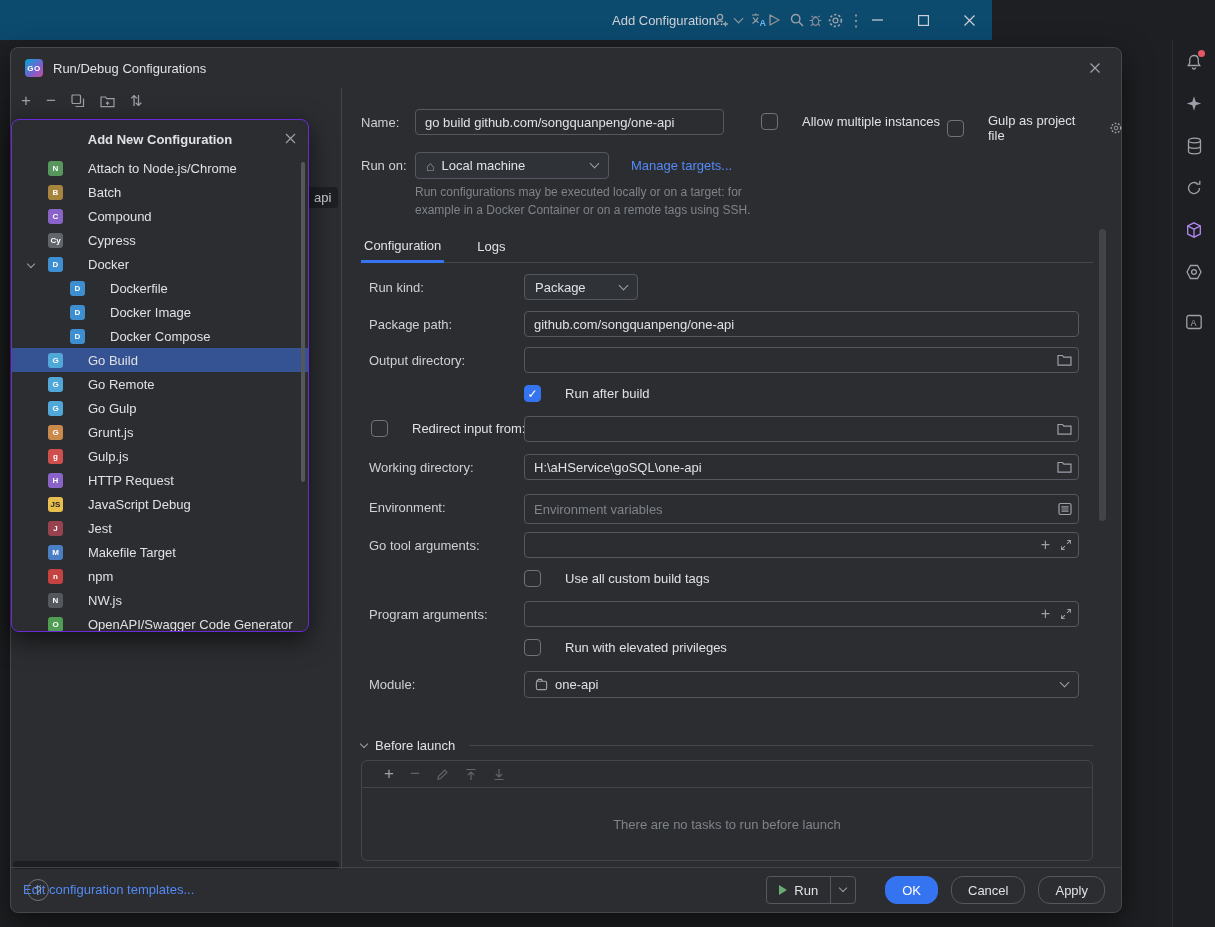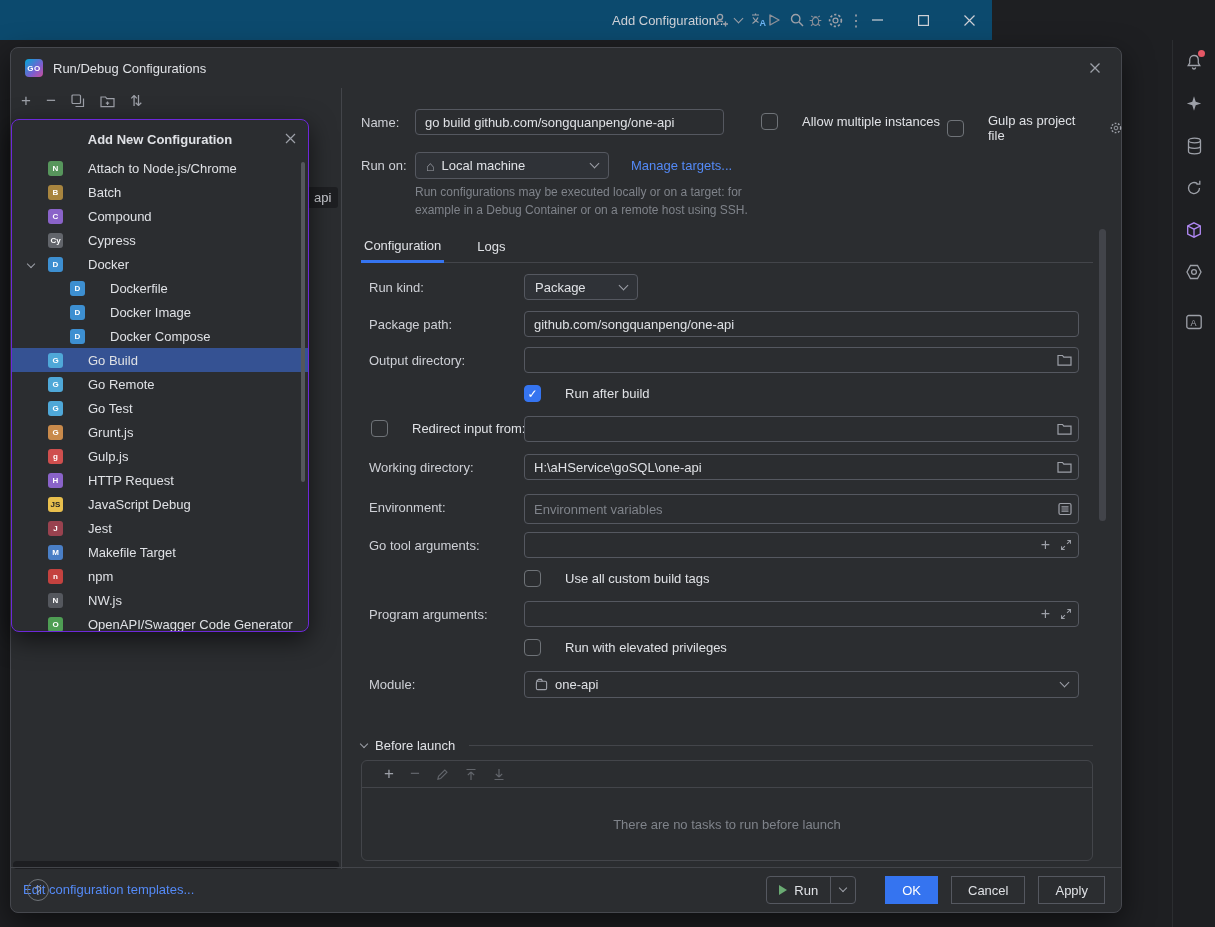--- a/index.html
+++ b/index.html
@@ -82,21 +82,21 @@
   .bl-line { flex:1; border-top:1px solid #43454a; margin-left:6px; }
   .bl-panel { position:absolute; left:19px; top:672px; width:732px; height:101px; border:1px solid #43454a; border-radius:6px; }
   .bl-toolbar { height:27px; border-bottom:1px solid #43454a; display:flex; align-items:center; gap:16px; padding-left:22px; color:#9da0a8; }
   .bl-empty { height:72px; display:flex; align-items:center; justify-content:center; color:#7f838a; }
   .dim { color:#62656b; }
 
   
   .dlg-footer { position:absolute; left:0; right:0; bottom:0; height:45px; border-top:1px solid #43454a; display:flex; align-items:center; padding:0 16px; }
   .help-circle { width:22px; height:22px; border:1.5px solid #6f7378; border-radius:50%; color:#9da0a8; display:flex; align-items:center; justify-content:center; font-size:13px; }
   .btns { margin-left:auto; display:flex; align-items:center; gap:13px; }
-  .btn { height:28px; border:1px solid #555860; border-radius:0; background:transparent; color:#dfe1e5; font-family:"Liberation Sans",sans-serif; font-size:13px; padding:0 16px; display:flex; align-items:center; }
+  .btn { height:28px; border:1px solid #555860; border-radius:12px; background:transparent; color:#dfe1e5; font-family:"Liberation Sans",sans-serif; font-size:13px; padding:0 16px; display:flex; align-items:center; }
   .btn.primary { background:#3574f0; border-color:#3574f0; color:#fff; margin-left:16px; }
   .btn-run { height:28px; border:1px solid #555860; border-radius:4px; display:flex; align-items:stretch; }
   .run-main { display:flex; align-items:center; gap:7px; padding:0 12px; }
   .run-sep { width:1px; background:#555860; }
   .run-chev { width:24px; display:flex; align-items:center; justify-content:center; }
   .play-tri { width:0; height:0; border-left:8px solid #6aab73; border-top:5px solid transparent; border-bottom:5px solid transparent; }
 
   svg { display:block; }
 </style>
 </head>
@@ -291,21 +291,21 @@
         <div class="pop-row selected">
           <span class="tico" style="background: rgb(79, 168, 216); color: rgb(255, 255, 255);">G</span>
           <span class="plabel">Go Build</span>
         </div>
         <div class="pop-row">
           <span class="tico" style="background: rgb(79, 168, 216); color: rgb(255, 255, 255);">G</span>
           <span class="plabel">Go Remote</span>
         </div>
         <div class="pop-row">
           <span class="tico" style="background: rgb(79, 168, 216); color: rgb(255, 255, 255);">G</span>
-          <span class="plabel">Go Test</span>
+          <span class="plabel">Go Gulp</span>
         </div>
         <div class="pop-row">
           <span class="tico" style="background: rgb(201, 138, 75); color: rgb(255, 255, 255);">G</span>
           <span class="plabel">Grunt.js</span>
         </div>
         <div class="pop-row">
           <span class="tico" style="background: rgb(207, 79, 78); color: rgb(255, 255, 255);">g</span>
           <span class="plabel">Gulp.js</span>
         </div>
         <div class="pop-row">
@@ -367,21 +367,21 @@
     <span class="flabel" style="left:19px;top:64px">Run on:</span>
     <div class="dd" style="left:73px;top:64px;width:194px;height:27px">
       <span style="color:#9da0a8;font-size:14px;line-height:12px">⌂</span>
       <span>Local machine</span>
       <span class="chev"></span>
     </div>
     <span class="link" style="position:absolute;left:289px;top:70px">Manage targets...</span>
 
     <div class="hint" style="left:73px;top:95px">
       <span style="display:block">Run configurations may be executed locally or on a target: for</span>
-      <span style="display:block">example in a Debug Container or on a remote host using SSH.</span>
+      <span style="display:block">example in a Docker Container or on a remote tags using SSH.</span>
     </div>
 
     <div class="tabs">
       <span class="tab active">Configuration</span>
       <span class="tab">Logs</span>
     </div>
 
     <span class="flabel" style="left:27px;top:186px">Run kind:</span>
     <div class="dd" style="left:182px;top:186px;width:114px;height:26px">
       <span>Package</span>

